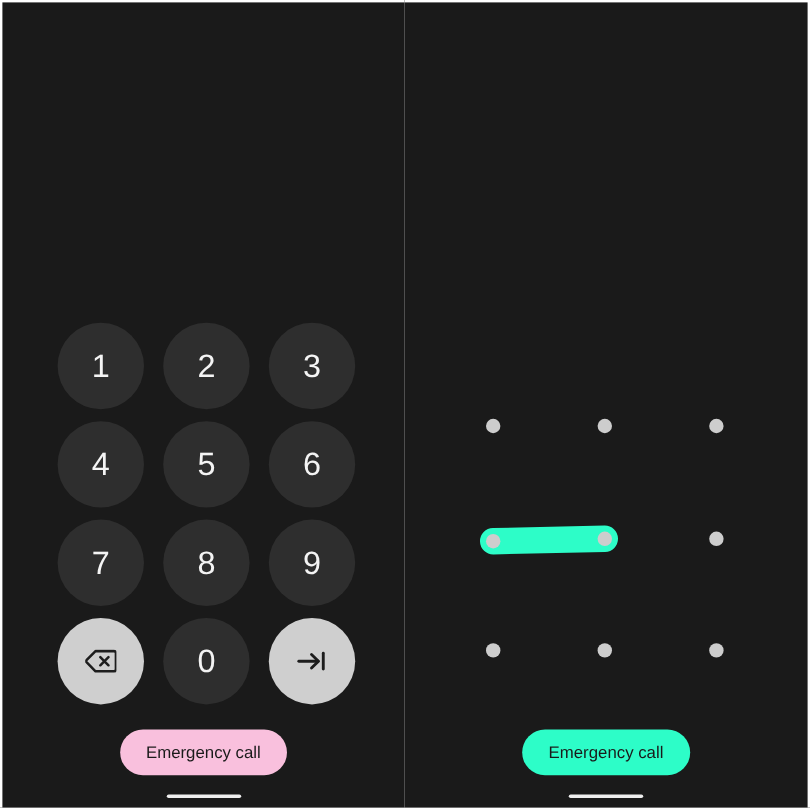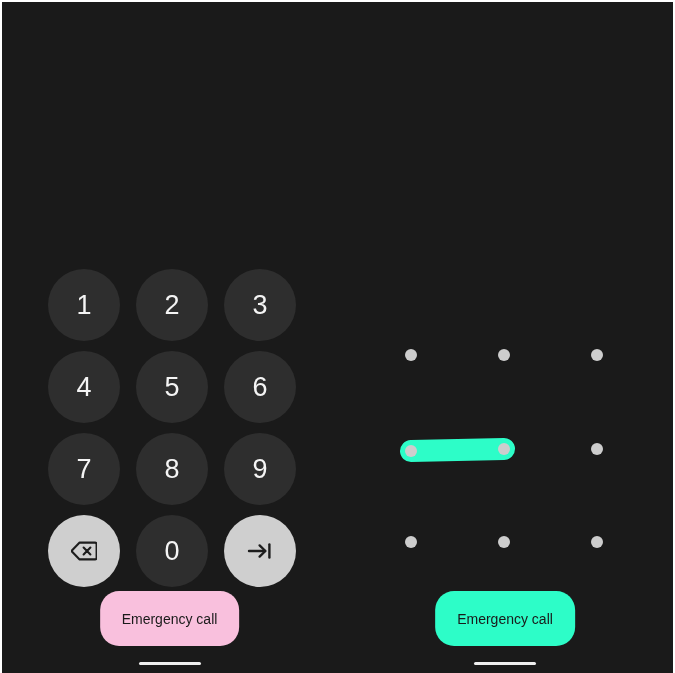--- a/index.html
+++ b/index.html
@@ -72,21 +72,21 @@
     pointer-events: none;
   }
   .pattern svg { display: block; }
 
   
   .emergency {
     position: absolute;
     bottom: 27px;
     left: 50%;
     transform: translateX(-50%);
-    height: 55px;
+    height: 38px;
     padding: 0 22px;
     border-radius: 19px;
     display: flex;
     align-items: center;
     justify-content: center;
     font-size: 14px;
     color: #1a1a1a;
     white-space: nowrap;
     border: none;
     font-family: "Liberation Sans", sans-serif;

